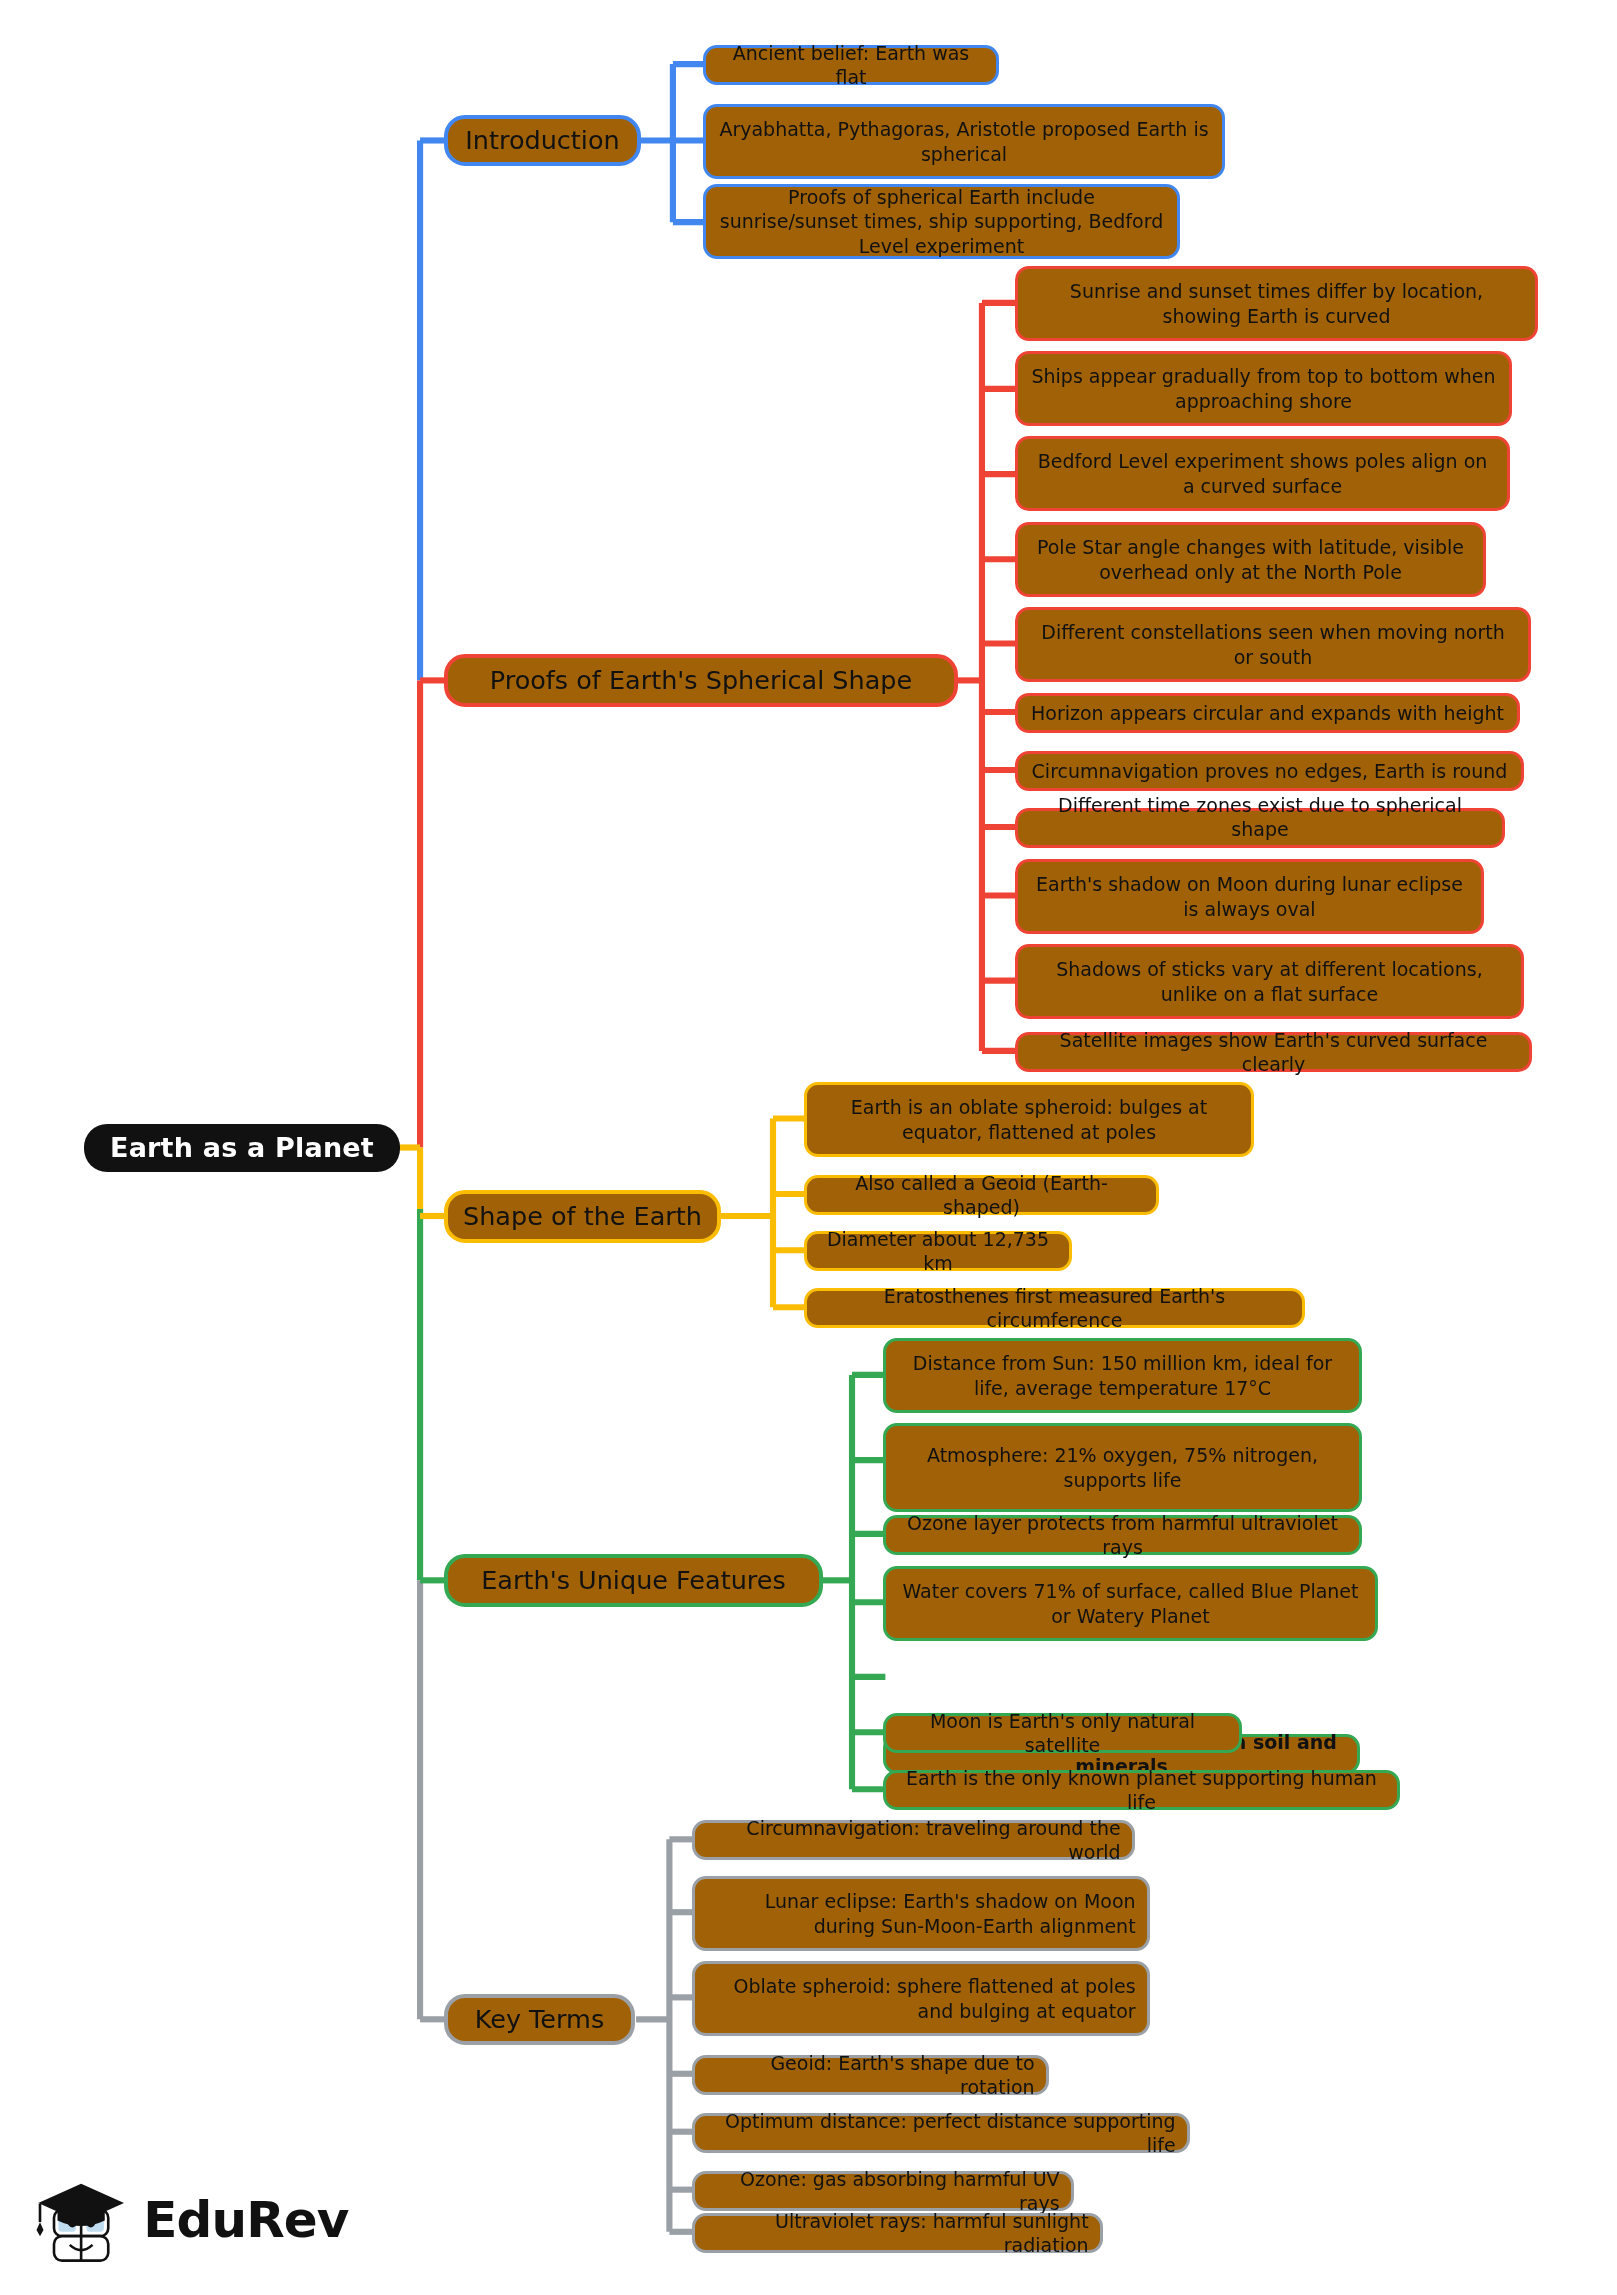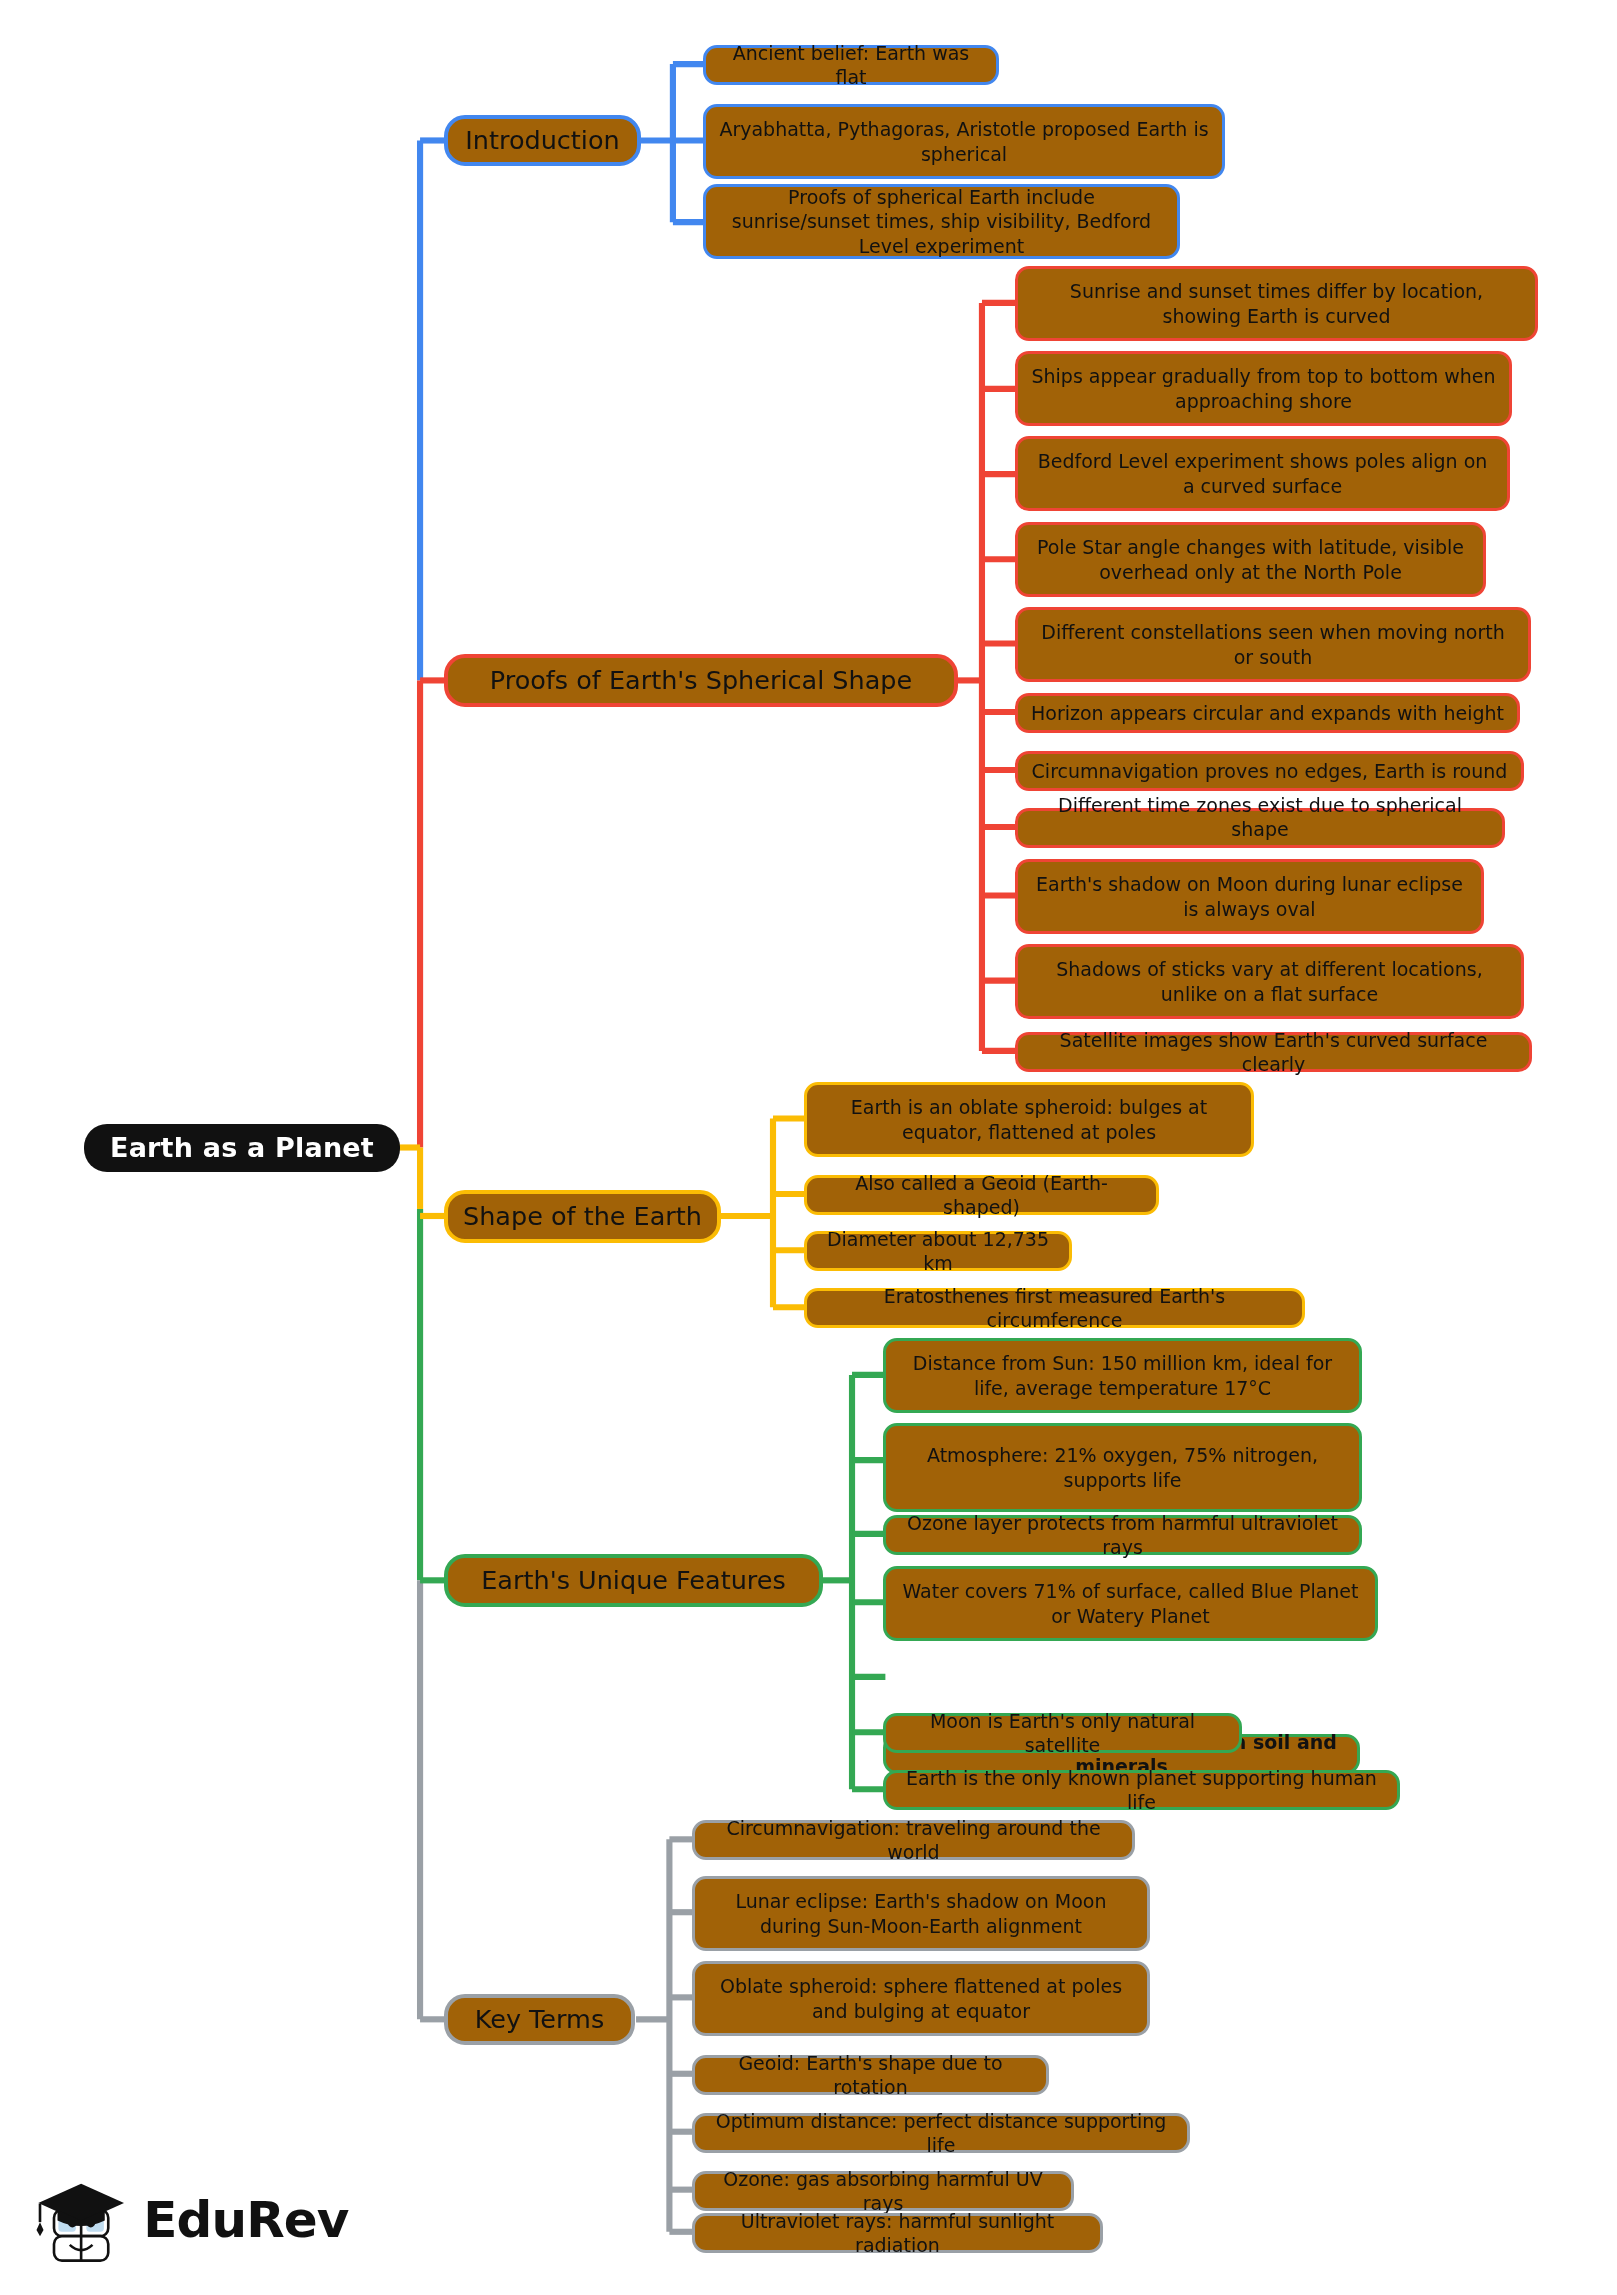--- a/index.html
+++ b/index.html
@@ -56,21 +56,21 @@
     font-size: 19px;
     border-width: 3.5px;
     border-style: solid;
     border-radius: 14px;
     padding: 3.5px 11.4px;
   }
   .b-blue   { border-color: #4287ef; }
   .b-red    { border-color: #ef4435; }
   .b-yellow { border-color: #fbbc04; }
   .b-green  { border-color: #34a853; }
-  .b-gray   { border-color: #9aa0a6; }
+  .b-gray   { border-color: #9aa0a6; text-align: right; }
 
   #logo {
     position: absolute;
     left: 33px;
     top: 2167px;
     width: 281px;
     height: 105px;
     display: flex;
     align-items: center;
     gap: 12.3px;
@@ -171,21 +171,21 @@
   <div class="node branch b-blue" style="left:444px; top:115px; width:197px; height:51px;">
     <span>Introduction</span>
   </div>
   <div class="node leaf b-blue" style="left:703px; top:45px; width:296px; height:40px;">
     <span>Ancient belief: Earth was flat</span>
   </div>
   <div class="node leaf b-blue" style="left:703px; top:104px; width:522px; height:75px;">
     <span>Aryabhatta, Pythagoras, Aristotle proposed Earth is spherical</span>
   </div>
   <div class="node leaf b-blue" style="left:703px; top:184px; width:477px; height:75px;">
-    <span>Proofs of spherical Earth include sunrise/sunset times, ship visibility, Bedford Level experiment</span>
+    <span>Proofs of spherical Earth include sunrise/sunset times, ship supporting, Bedford Level experiment</span>
   </div>
 
   <div class="node branch b-red" style="left:444px; top:654px; width:514px; height:53px;">
     <span>Proofs of Earth's Spherical Shape</span>
   </div>
   <div class="node leaf b-red" style="left:1015px; top:266px; width:523px; height:75px;">
     <span>Sunrise and sunset times differ by location, showing Earth is curved</span>
   </div>
   <div class="node leaf b-red" style="left:1015px; top:351px; width:497px; height:75px;">
     <span>Ships appear gradually from top to bottom when approaching shore</span>

